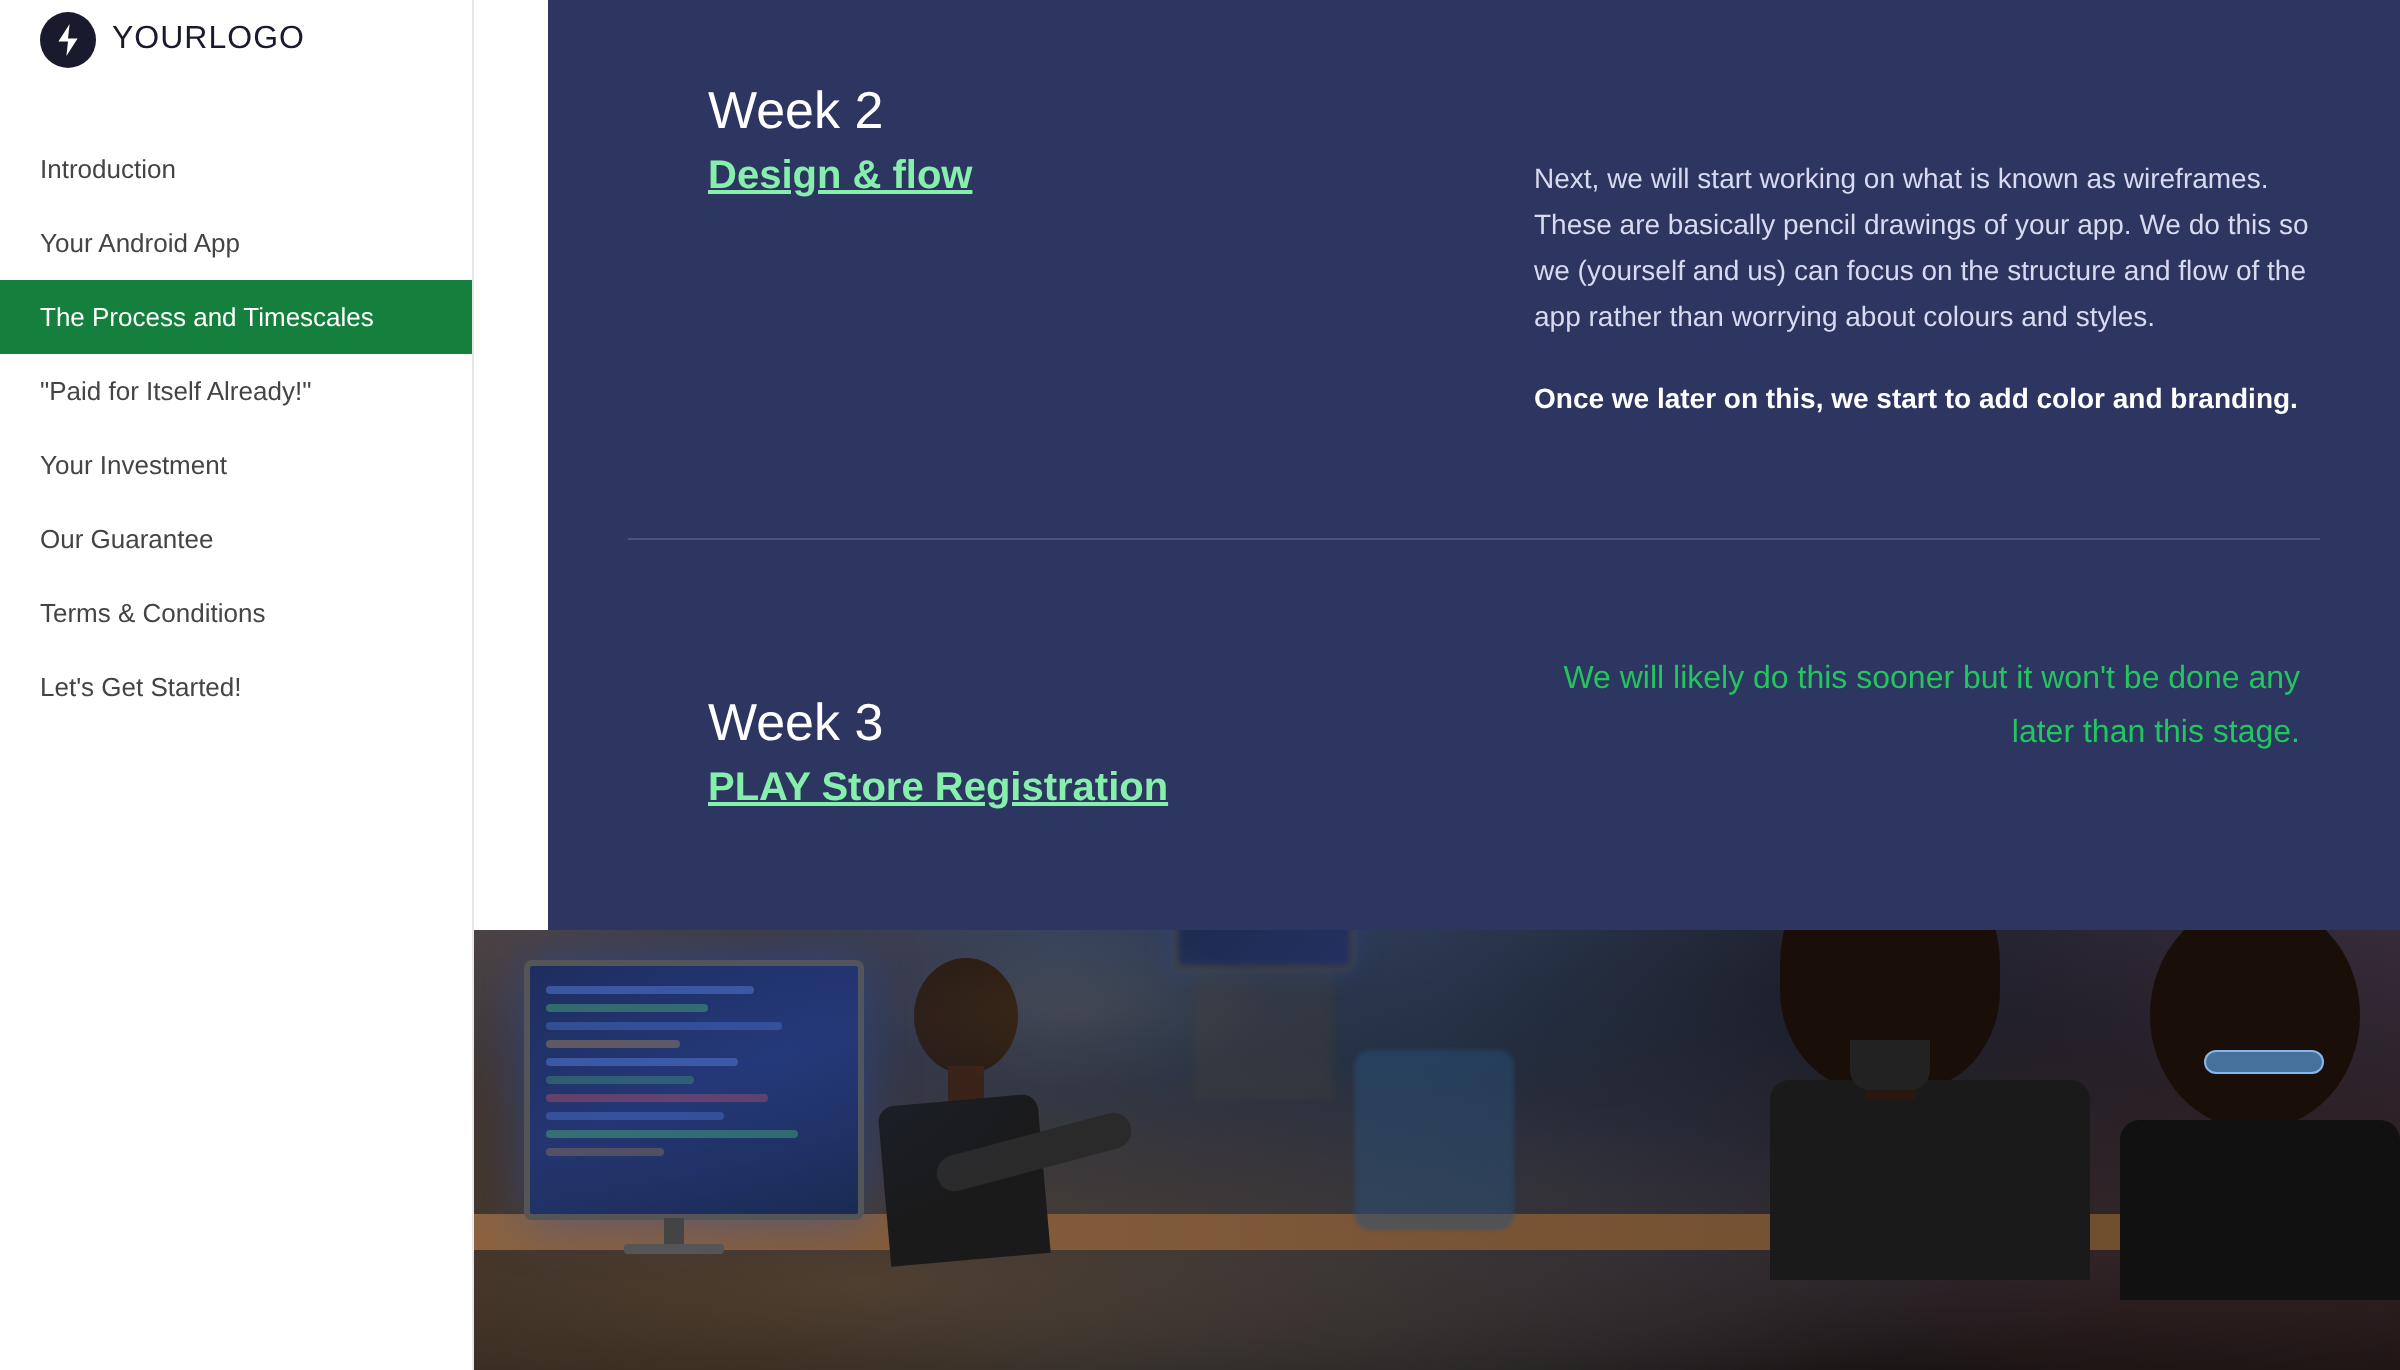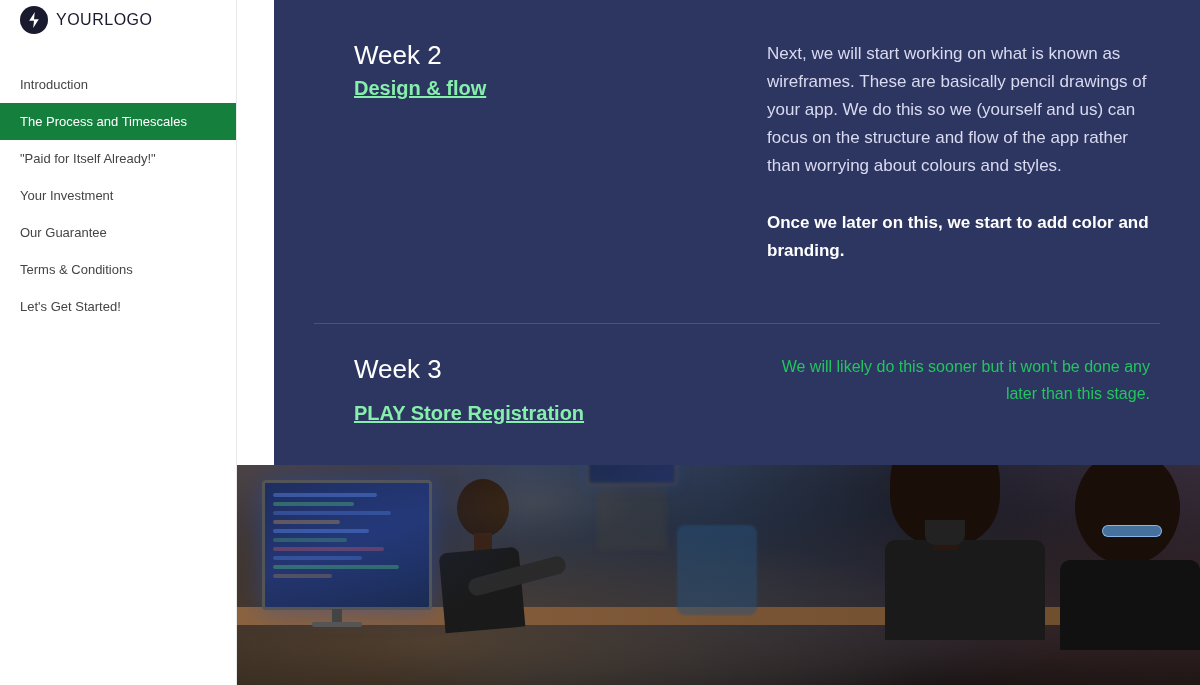--- a/index.html
+++ b/index.html
@@ -117,39 +117,39 @@
       color: #86efac;
       margin-bottom: 0;
       text-decoration: underline;
     }
 
     
     #week2-desc {
       padding: 40px 40px 40px 30px;
       display: flex;
       flex-direction: column;
-      justify-content: space-between;
+      justify-content: flex-end;
       color: #d8daf0;
-      font-size: 17px;
+      font-size: 14px;
       line-height: 1.65;
     }
 
     #week2-desc p {
       margin-bottom: 18px;
     }
 
     #week2-desc .bold-text {
       font-weight: 700;
       color: #ffffff;
     }
 
     #week3-block {
       display: flex;
       flex-direction: column;
-      justify-content: space-between;
+      justify-content: center;
       padding: 20px 50px 40px 80px;
     }
 
     #week3-desc {
       padding: 20px 50px 40px 30px;
       display: flex;
       align-items: flex-start;
       color: #22c55e;
       font-size: 16px;
       line-height: 1.65;
@@ -243,20 +243,21 @@
         <polygon points="9,0 2,11 8,11 7,20 14,9 8,9" fill="white"></polygon>
       </svg>
     </div>
     <div id="logo-text">
       <span>YOUR</span><span style="font-weight:300">LOGO</span>
     </div>
   </div>
 
   <nav id="nav">
     <div class="nav-item">Introduction</div>
+    <div class="nav-item">Your Android App</div>
     <div class="nav-item active">The Process and Timescales</div>
     <div class="nav-item">"Paid for Itself Already!"</div>
     <div class="nav-item">Your Investment</div>
     <div class="nav-item">Our Guarantee</div>
     <div class="nav-item">Terms &amp; Conditions</div>
     <div class="nav-item">Let's Get Started!</div>
   </nav>
 
 </div>
 

